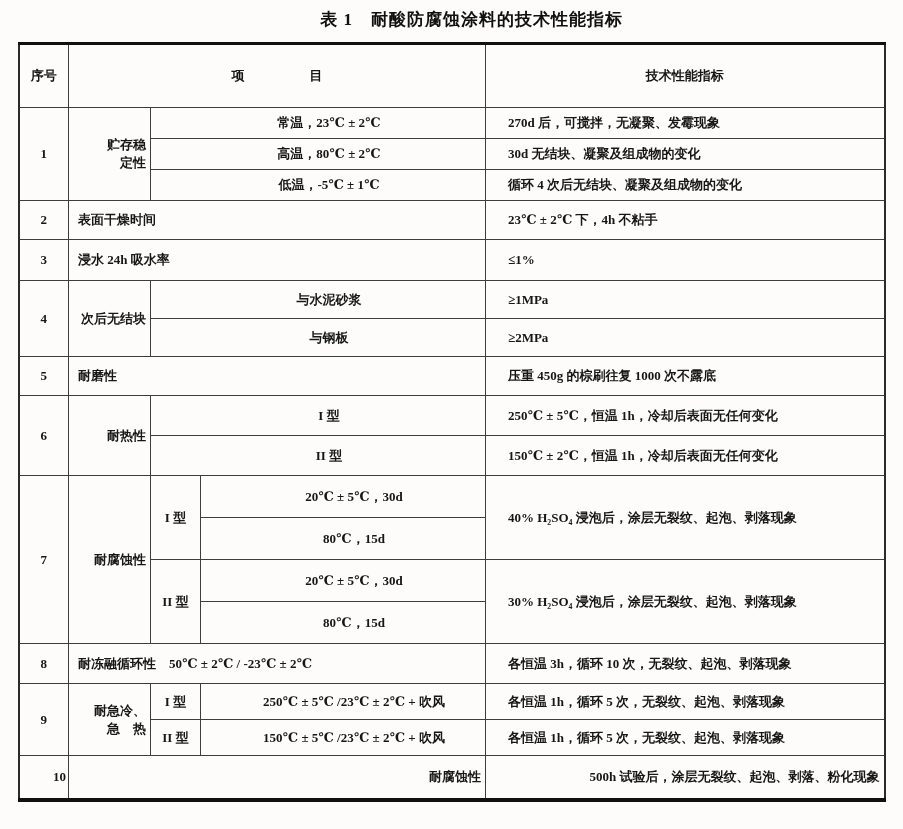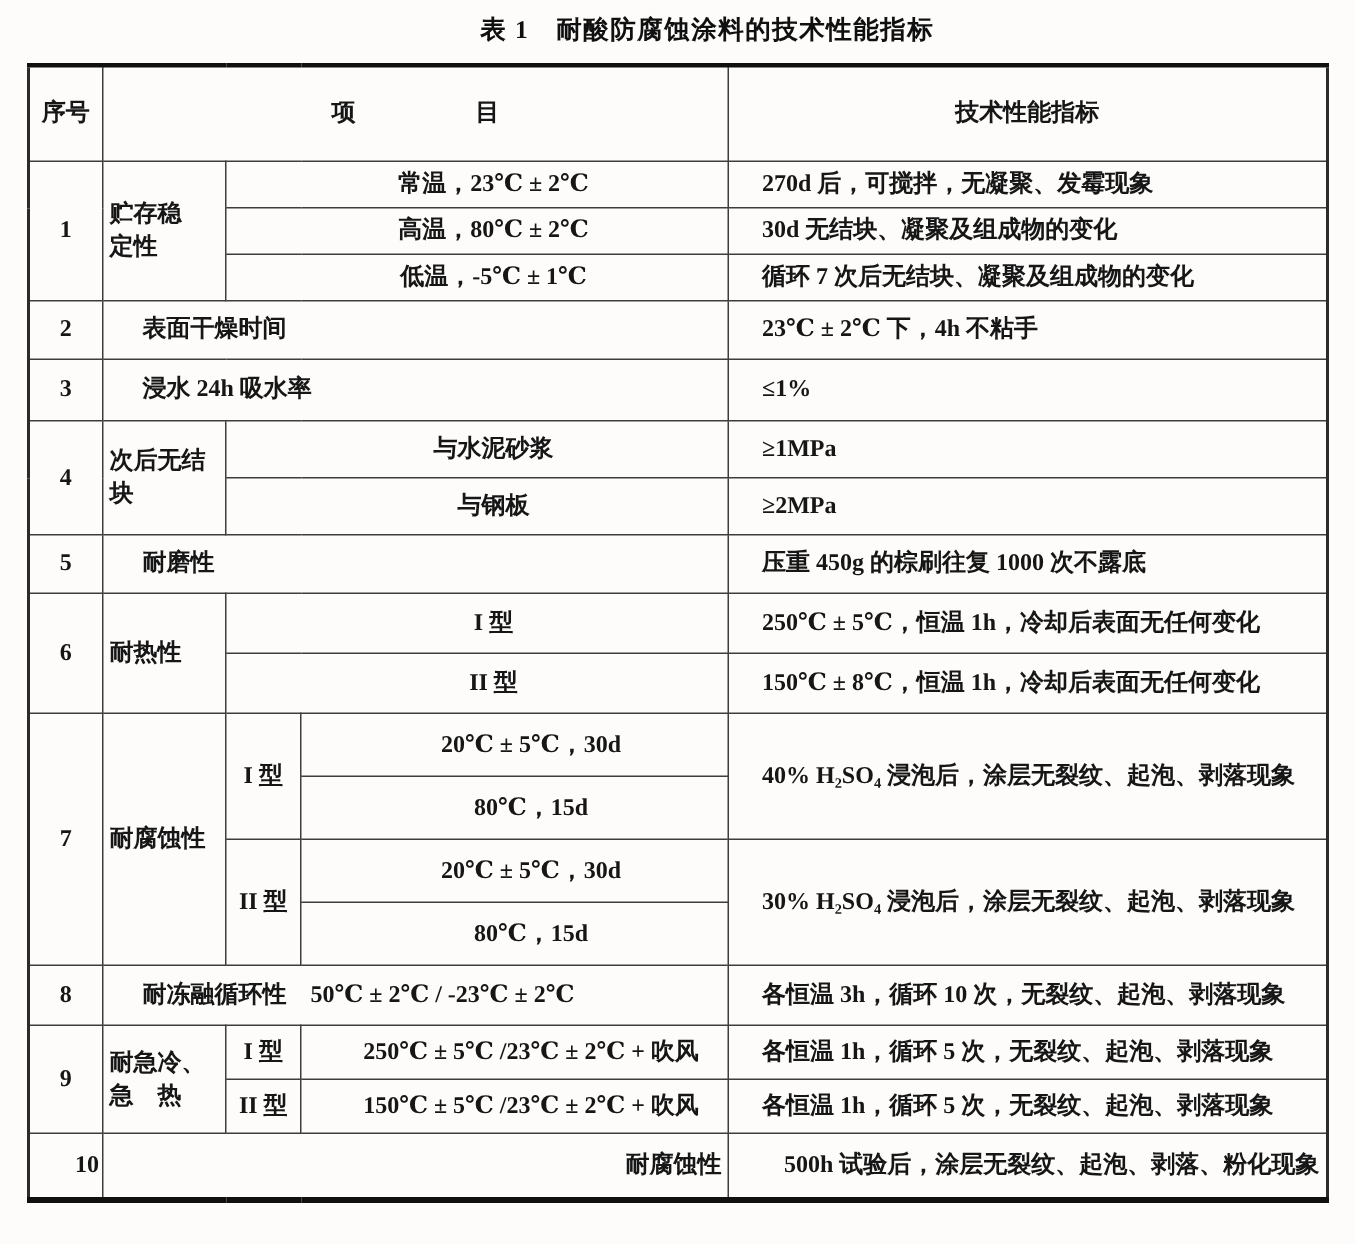--- a/index.html
+++ b/index.html
@@ -35,31 +35,31 @@
     border-left: 2px solid #2b2b2b;
     border-right: 2px solid #2b2b2b;
   }
   col.c1 { width: 50px; }
   col.c2 { width: 82px; }
   col.c3 { width: 50px; }
   col.c4 { width: 285px; }
   col.c5 { width: 399px; }
   td {
     border: 1px solid #3d3d3d;
-    font-size: 16px;
+    font-size: 13px;
     font-weight: 600;
     padding: 2px 4px;
     vertical-align: middle;
     line-height: 1.35;
     color: #161616;
   }
   td.c { text-align: center; padding: 2px 2px; }
-  td.group { text-align: left; white-space: pre-line; }
+  td.group { text-align: right; white-space: pre-line; }
   td.cond { text-align: center; padding-left: 26px; }
-  td.item { text-align: left; padding-left: 26px; }
+  td.item { text-align: left; padding-left: 9px; }
   td.ind  { text-align: left; padding-left: 22px; }
   tr.h64 td { height: 58px; }
   tr.h32 td { height: 26px; }
   tr.h40 td { height: 34px; }
   tr.h42 td { height: 36px; }
   tr.h39 td { height: 33px; margin-top: 32px; }
   tr.h41 td { height: 35px; }
   tr.h43 td { height: 37px; }
   tr.h37 td { height: 31px; }
   tr.h44 td { height: 38px; text-align: right; }
@@ -93,21 +93,21 @@
 定性</td>
       <td class="cond" colspan="2">常温，23℃ ± 2℃</td>
       <td class="ind">270d 后，可搅拌，无凝聚、发霉现象</td>
     </tr>
     <tr class="h32">
       <td class="cond" colspan="2">高温，80℃ ± 2℃</td>
       <td class="ind">30d 无结块、凝聚及组成物的变化</td>
     </tr>
     <tr class="h32">
       <td class="cond" colspan="2">低温，-5℃ ± 1℃</td>
-      <td class="ind">循环 7 次后无结块、凝聚及组成物的变化</td>
+      <td class="ind">循环 4 次后无结块、凝聚及组成物的变化</td>
     </tr>
 
     <tr class="h40">
       <td class="c">2</td>
       <td class="item" colspan="3">表面干燥时间</td>
       <td class="ind">23℃ ± 2℃ 下，4h 不粘手</td>
     </tr>
 
     <tr class="h42">
       <td class="c">3</td>
@@ -133,21 +133,21 @@
     </tr>
 
     <tr class="h41">
       <td class="c" rowspan="2">6</td>
       <td class="group" rowspan="2">耐热性</td>
       <td class="cond" colspan="2">I 型</td>
       <td class="ind">250℃ ± 5℃，恒温 1h，冷却后表面无任何变化</td>
     </tr>
     <tr class="h41">
       <td class="cond" colspan="2">II 型</td>
-      <td class="ind">150℃ ± 8℃，恒温 1h，冷却后表面无任何变化</td>
+      <td class="ind">150℃ ± 2℃，恒温 1h，冷却后表面无任何变化</td>
     </tr>
 
     <tr class="h43">
       <td class="c" rowspan="4">7</td>
       <td class="group" rowspan="4">耐腐蚀性</td>
       <td class="c" rowspan="2">I 型</td>
       <td class="cond">20℃ ± 5℃，30d</td>
       <td class="ind" rowspan="2">40% H₂SO₄ 浸泡后，涂层无裂纹、起泡、剥落现象</td>
     </tr>
     <tr class="h43">

